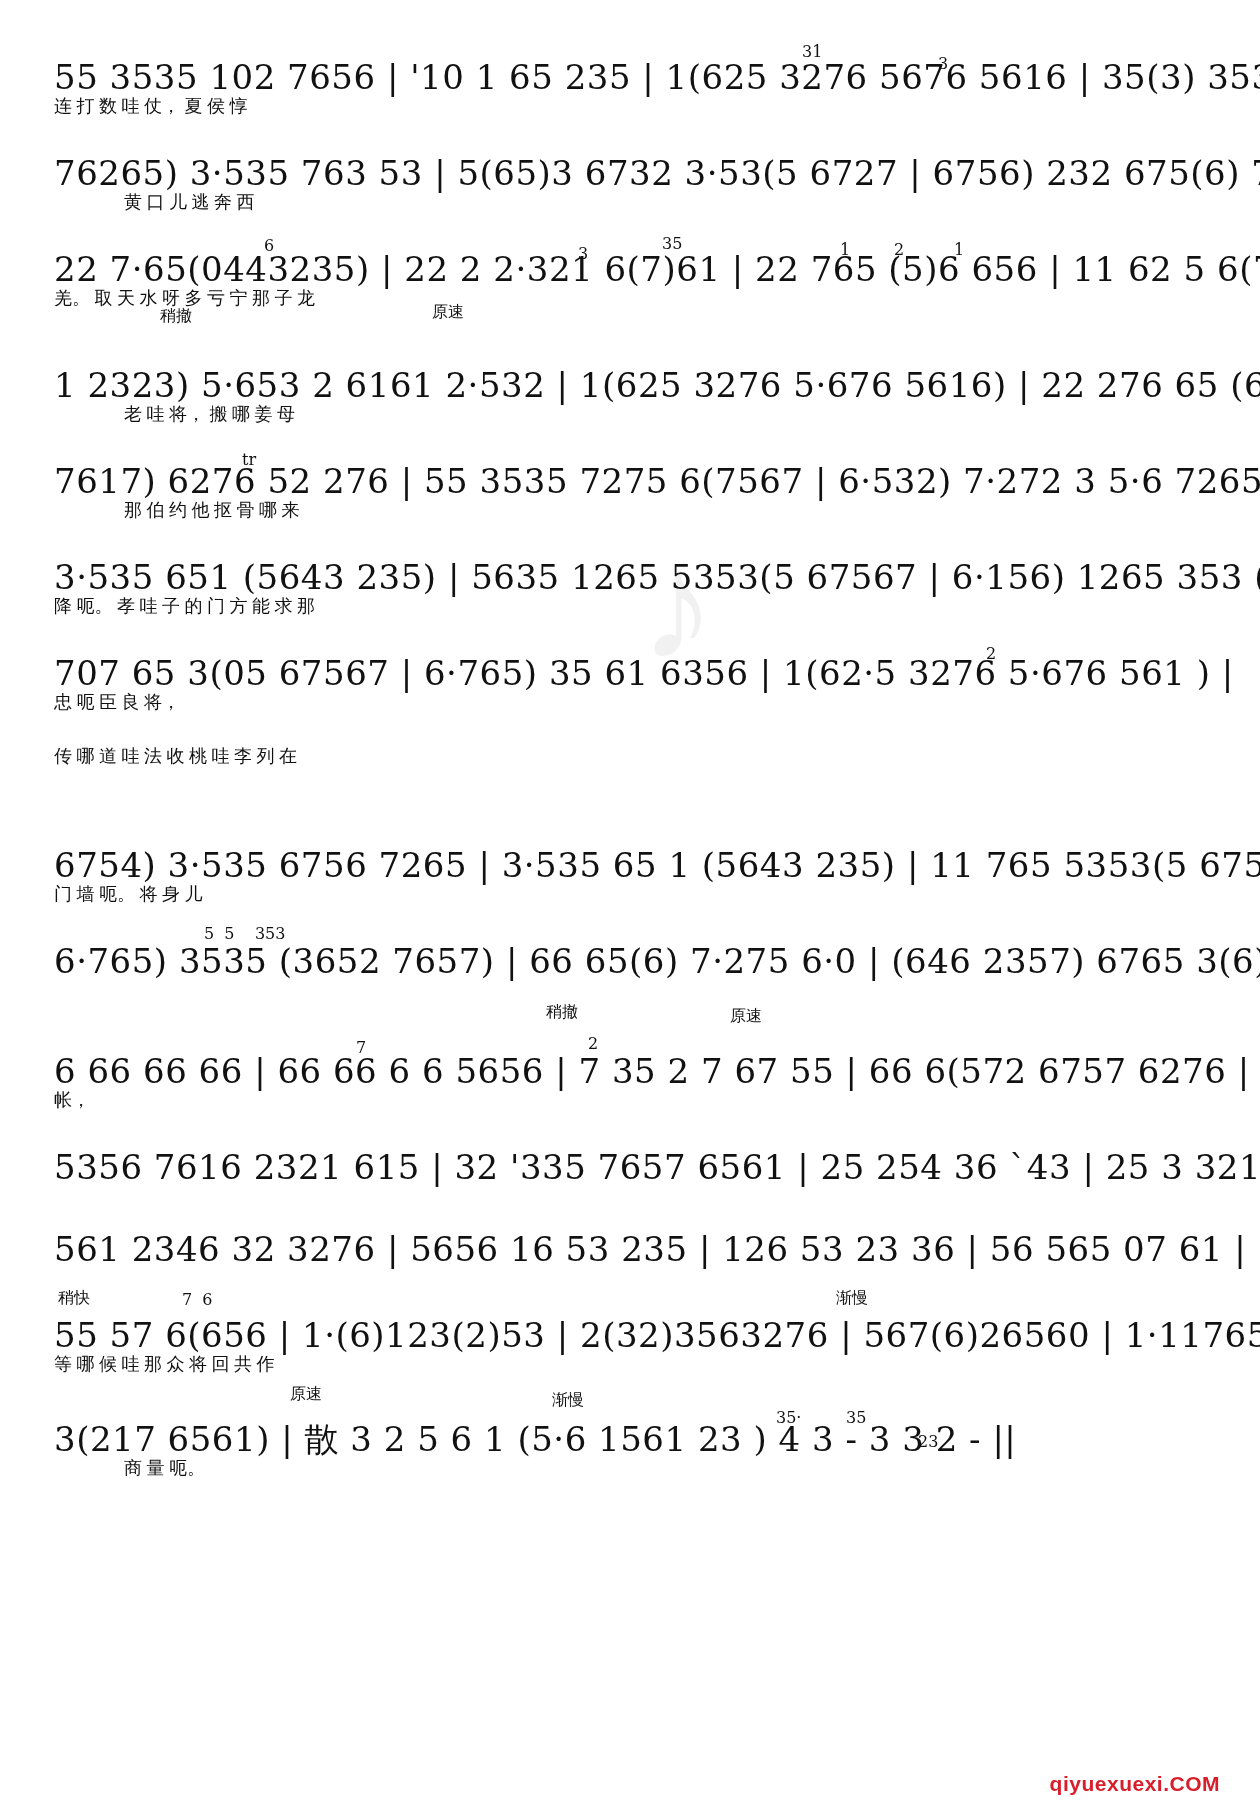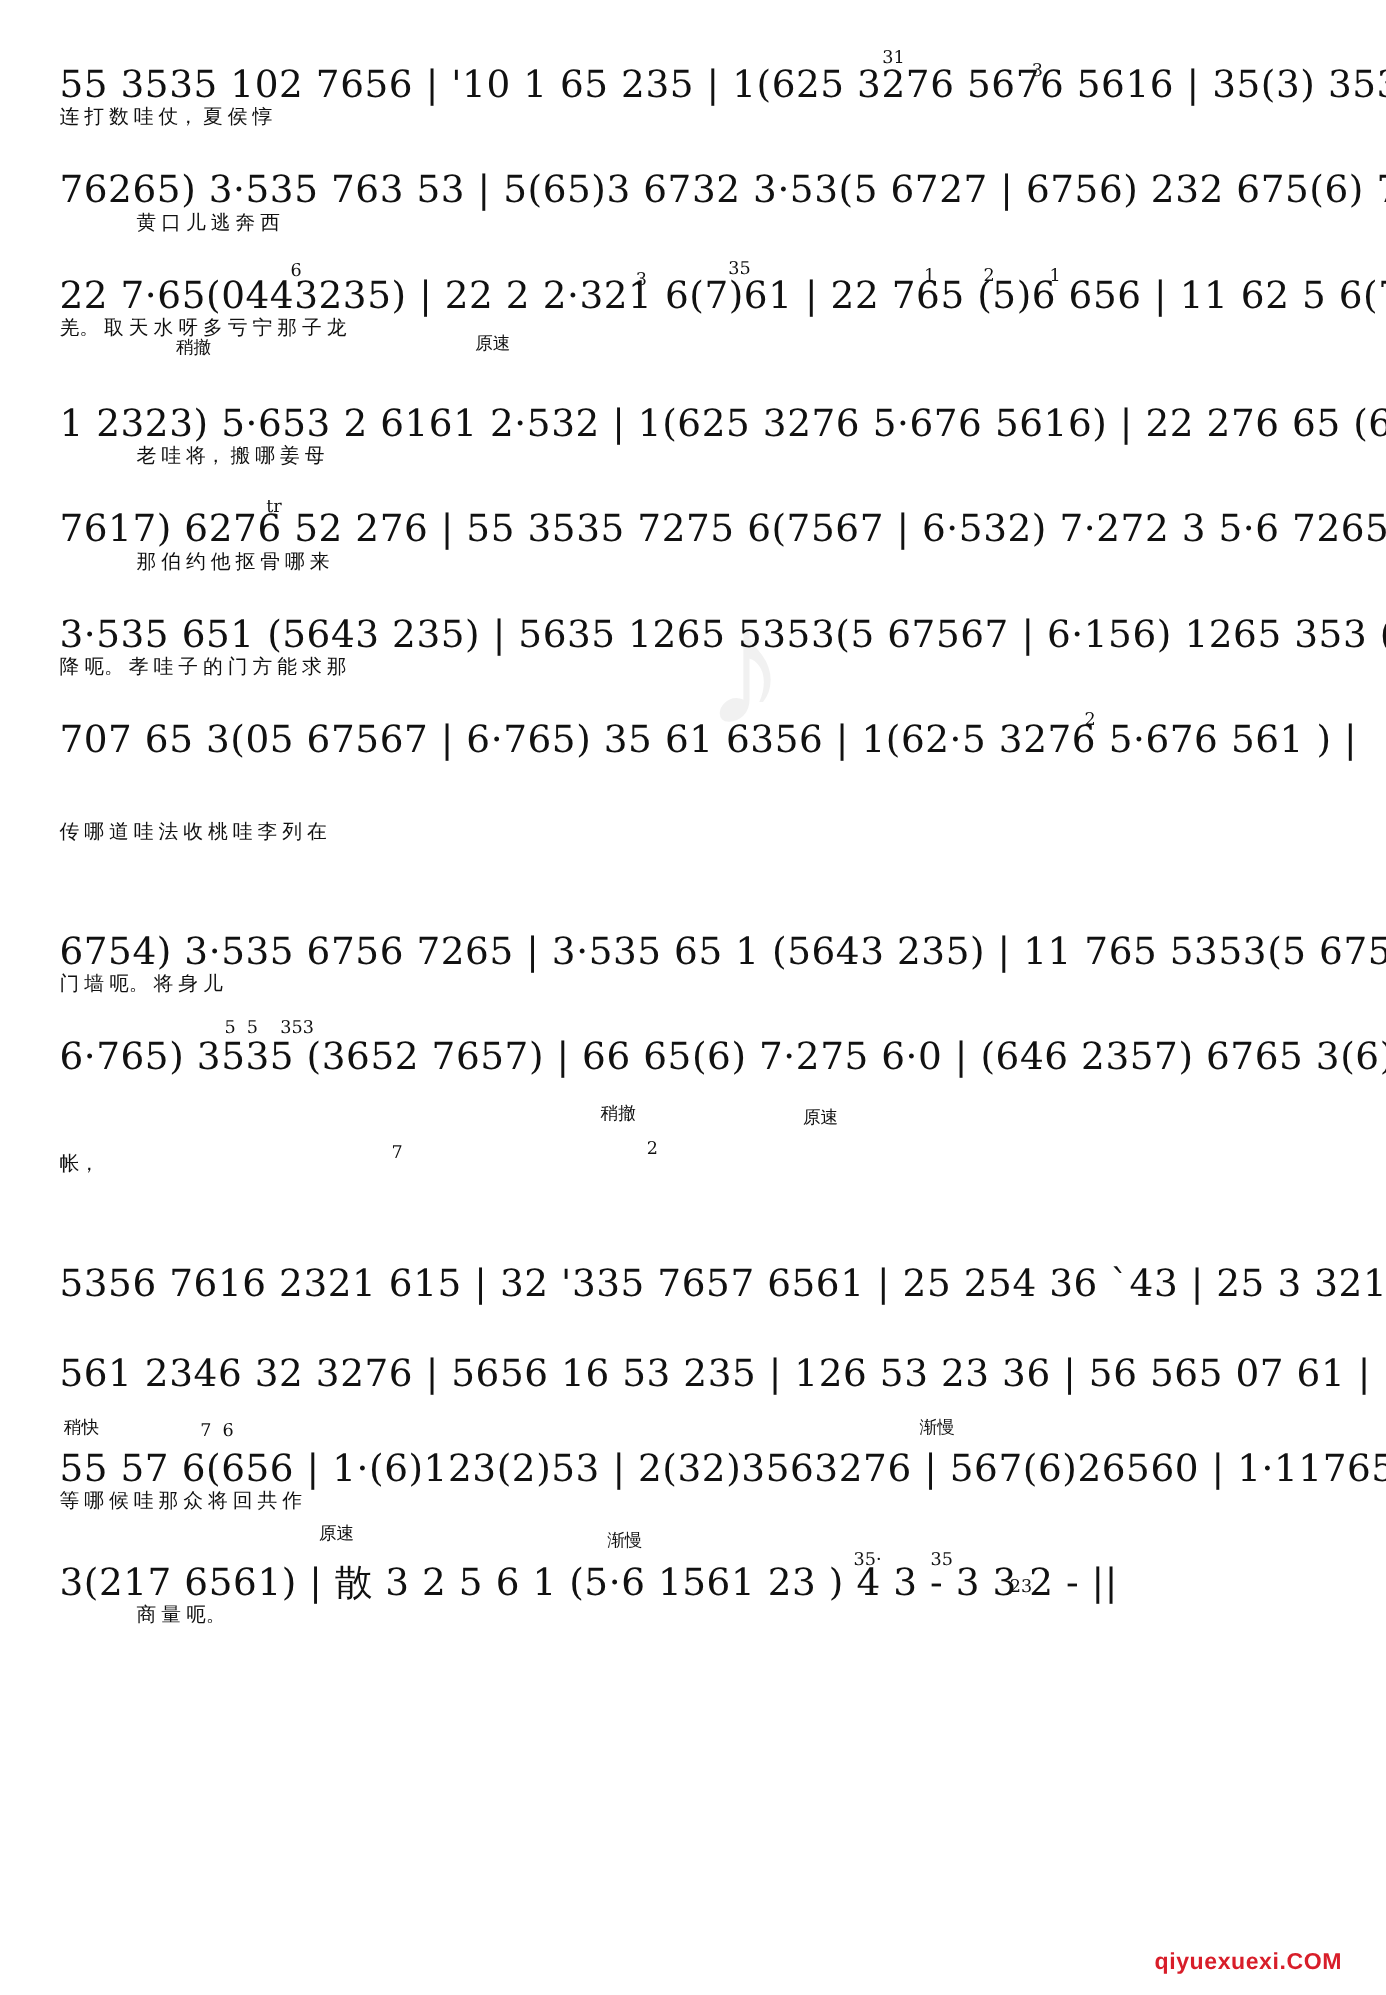--- a/index.html
+++ b/index.html
@@ -118,20 +118,21 @@
   </div>
 
   <div class="system">
     <div class="notes">3·535 651 (5643 235) | 5635 1265 5353(5 67567 | 6·156) 1265 353 (3)5 |</div>
     <div class="lyrics">降 呃。 孝 哇 子 的 门 方 能 求 那</div>
   </div>
 
   <div class="system">
     <div class="tinynum" style="left:932px; top:-4px;">2</div>
     <div class="notes">707 65 3(05 67567 | 6·765) 35 61 6356 | 1(62·5 3276 5·676 561 ) |</div>
+    <div class="lyrics">忠 呃 臣 良 将，</div>
   </div>
 
   <div class="system">
     <div class="lyrics">传 哪 道 哇 法 收 桃 哇 李 列 在</div>
   </div>
 
   <div class="system">
     <div class="notes">6754) 3·535 6756 7265 | 3·535 65 1 (5643 235) | 11 765 5353(5 67567 |</div>
     <div class="lyrics">门 墙 呃。 将 身 儿</div>
   </div>
@@ -139,20 +140,21 @@
   <div class="system" style="height:110px;">
     <div class="tinynum" style="left:150px; top:-12px;">5&nbsp;&nbsp;5&nbsp;&nbsp;&nbsp;&nbsp;353</div>
     <div class="notes">6·765) 3535 (3652 7657) | 66 65(6) 7·275 6·0 | (646 2357) 6765 3(6)5(67 |</div>
     <div class="mark" style="left:492px; top:66px;">稍撤</div>
     <div class="mark" style="left:676px; top:70px;">原速</div>
   </div>
 
   <div class="system">
     <div class="tinynum" style="left:302px; top:-8px;">7</div>
     <div class="tinynum" style="left:534px; top:-12px;">2</div>
+    <div class="notes">6 66 66 66 | 66 66 6 6 5656 | 7 35 2 7 67 55 | 66 6(572 6757 6276 |</div>
     <div class="lyrics">帐，</div>
   </div>
 
   <div class="system" style="height:82px;">
     <div class="notes">5356 7616 2321 615 | 32 '335 7657 6561 | 25 254 36 `43 | 25 3 3212 6156 3276 |</div>
   </div>
 
   <div class="system" style="height:86px;">
     <div class="notes">561 2346 32 3276 | 5656 16 53 235 | 126 53 23 36 | 56 565 07 61 |</div>
   </div>

